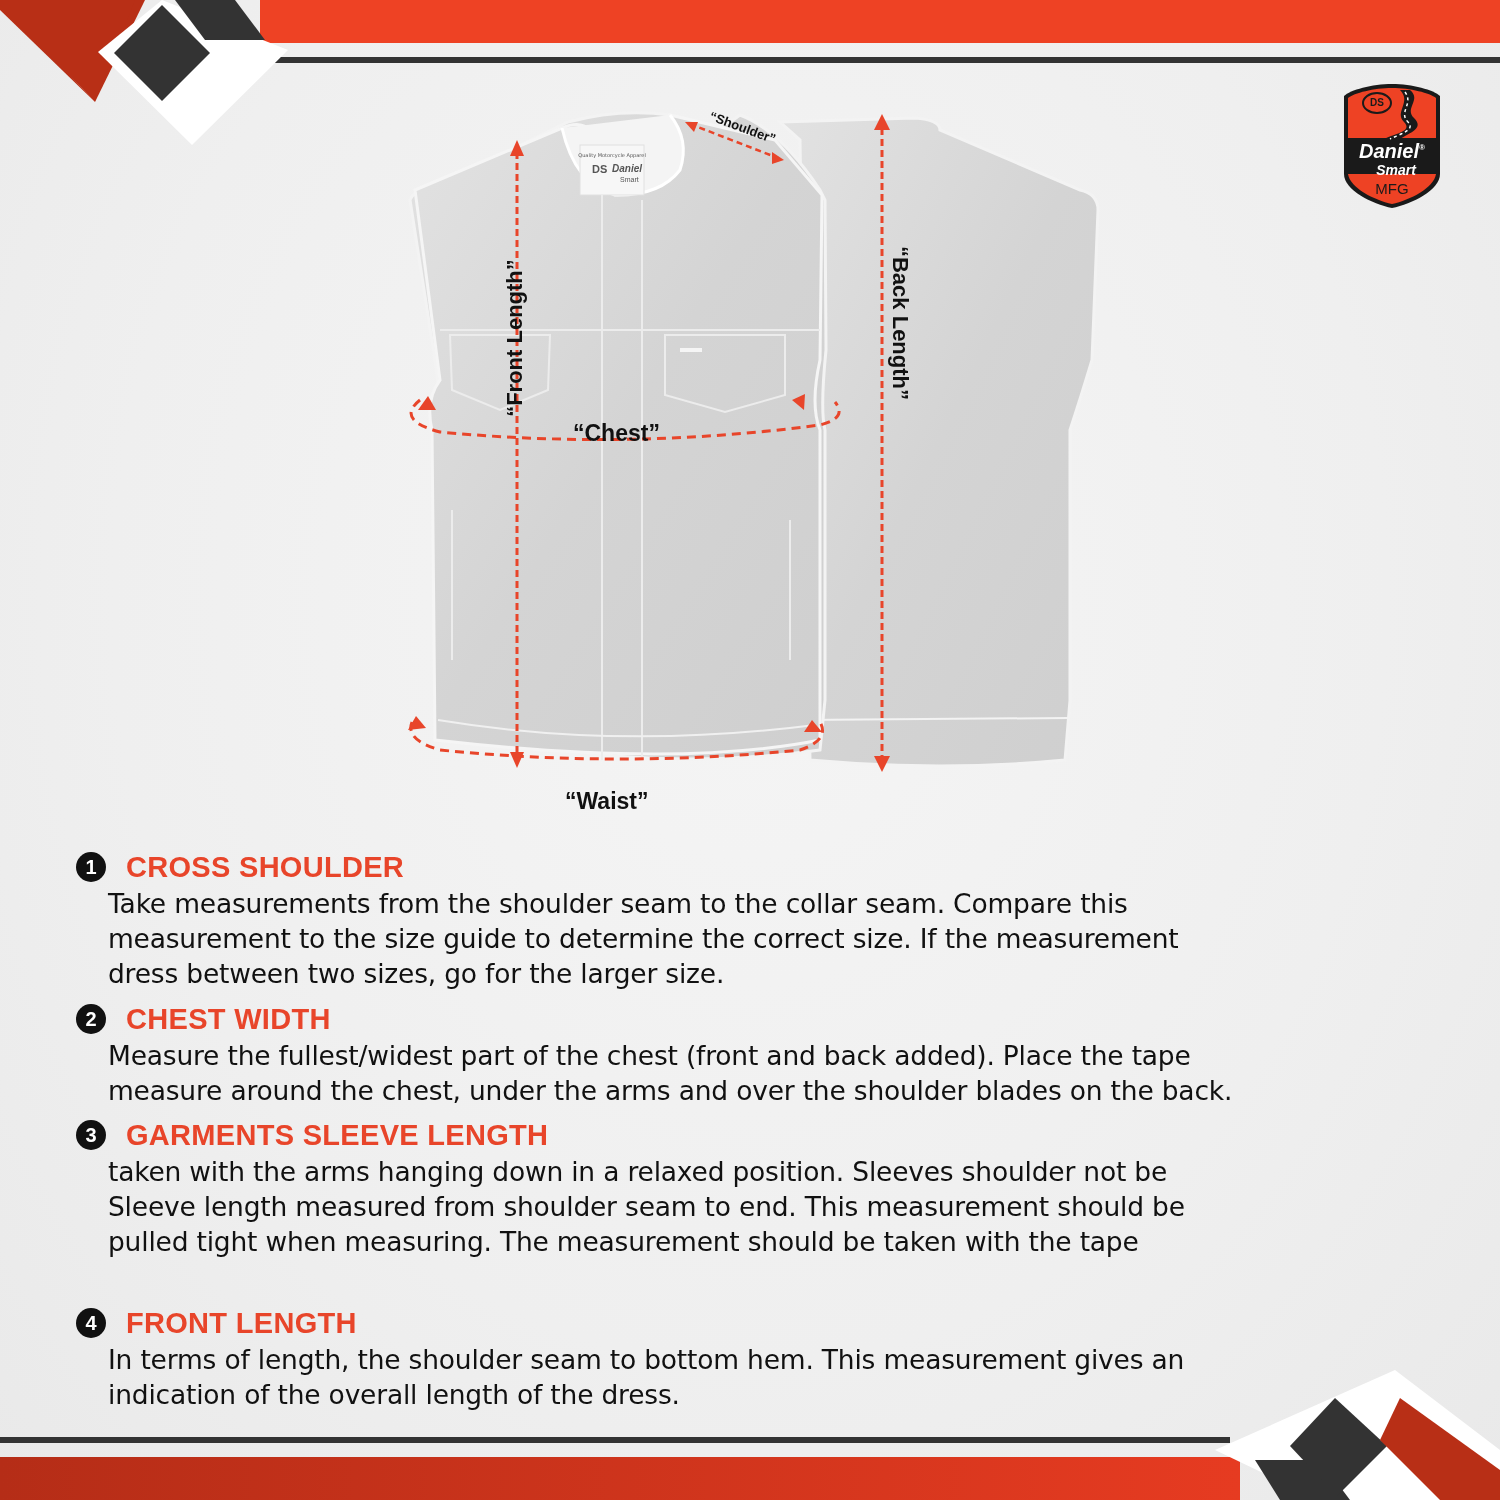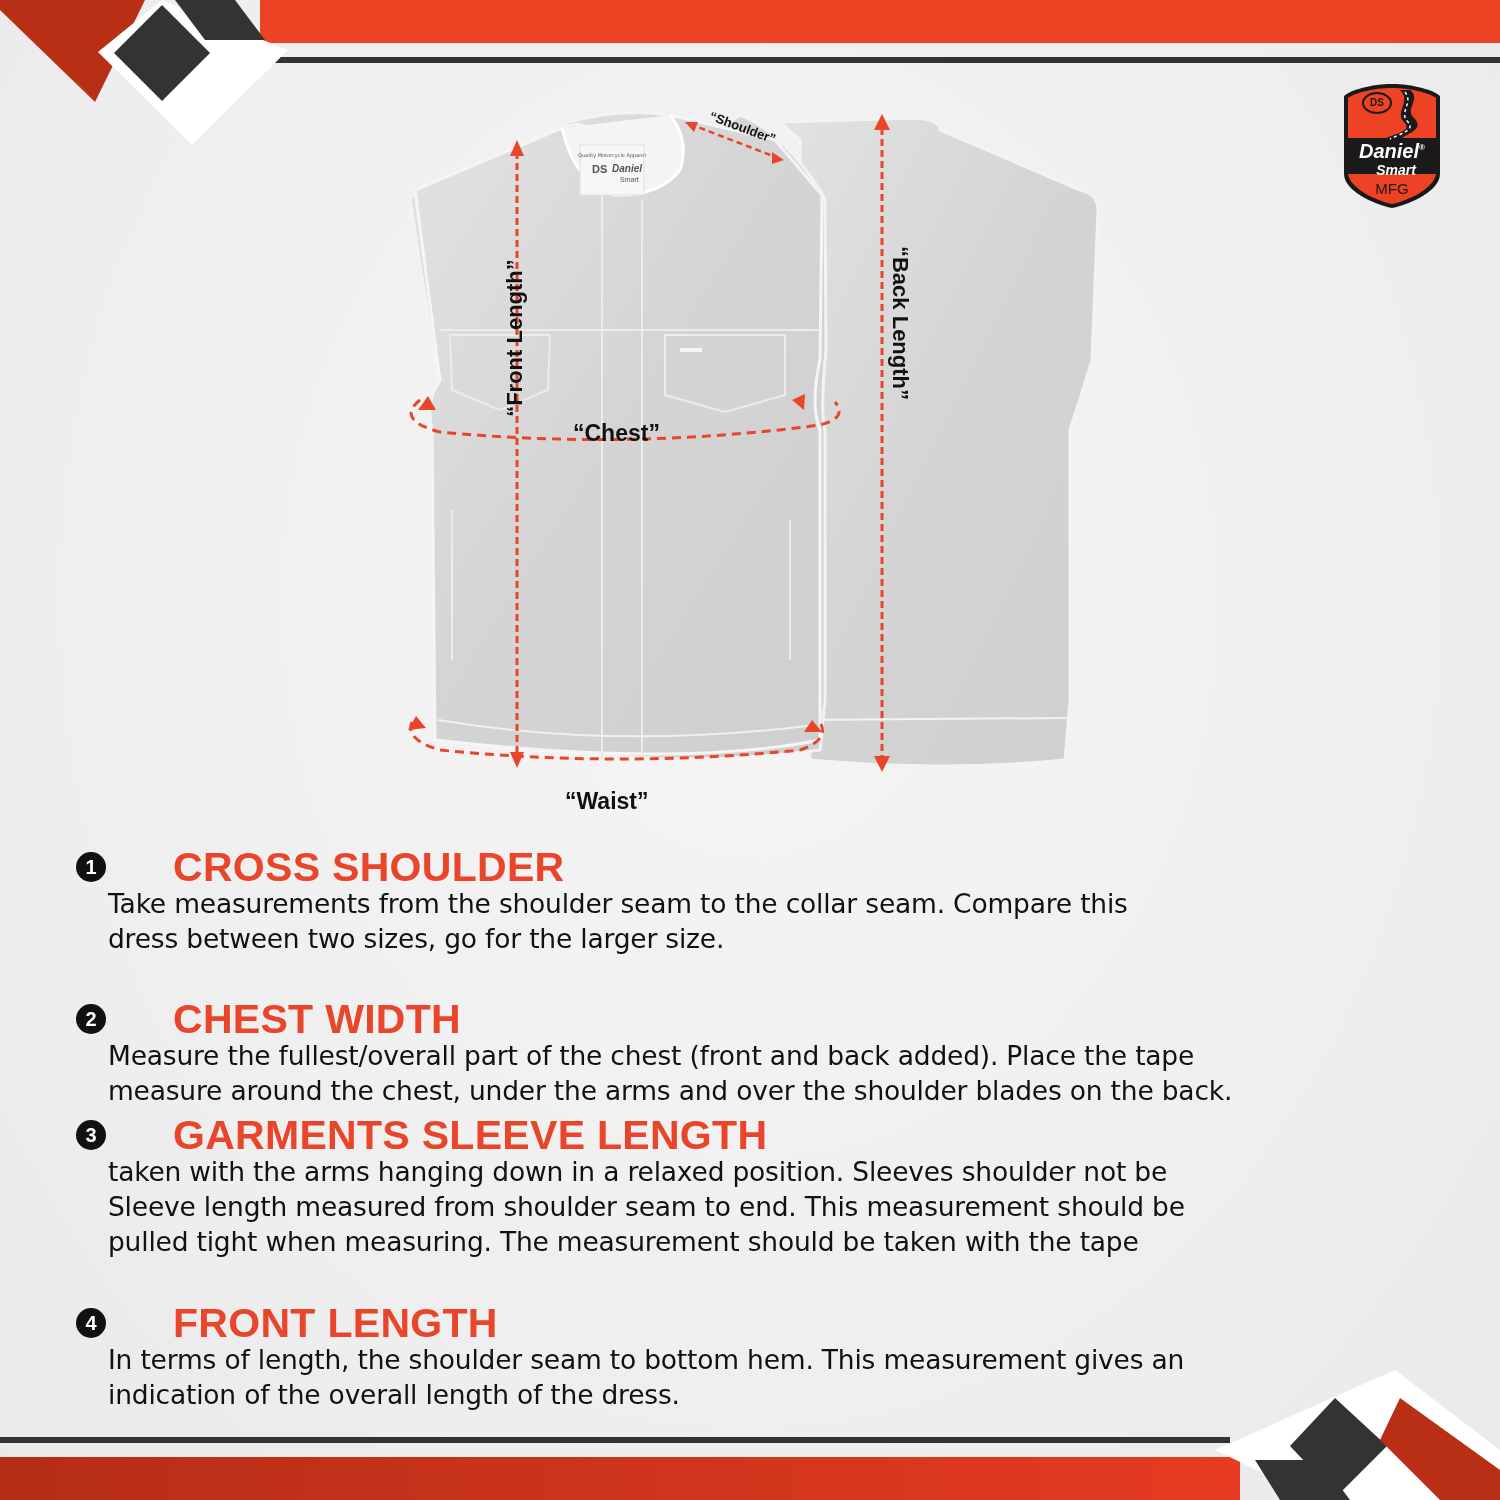--- a/index.html
+++ b/index.html
@@ -32,21 +32,21 @@
 
   
   .instructions { left:76px; top:848px; width:1360px; }
   .item { position:relative; margin-bottom:0; }
   .item-head { display:flex; align-items:center; height:38px; }
   .num {
     width:30px; height:30px; border-radius:50%; background:#111; color:#fff;
     font-weight:bold; font-size:20px; text-align:center; line-height:30px;
     font-family:"Liberation Sans", sans-serif; margin-right:20px; flex:none;
   }
-  .title { color:#e8452a; font-weight:bold; font-size:41px; letter-spacing:0.3px; font-family:"Liberation Sans", sans-serif;margin-left:47px; }
+  .title { color:#e8452a; font-weight:bold; font-size:29px; letter-spacing:0.3px; font-family:"Liberation Sans", sans-serif; }
   .desc { margin-left:32px; font-size:26.5px; line-height:35px; color:#111; font-family:"DejaVu Sans", sans-serif; letter-spacing:-0.2px; }
   .desc span { display:block; white-space:nowrap; }
 </style>
 </head>
 <body>
 
 <div class="abs top-red"></div>
 <div class="abs top-dark-line"></div>
 <svg class="abs" style="left:0;top:0" width="300" height="150">
   <polygon points="0,0 145,0 95,102" fill="#b82f16"></polygon>
@@ -151,30 +151,31 @@
 </div>
 
 <div class="abs instructions">
   <div class="item" style="height:152px;">
     <div class="item-head">
       <div class="num">1</div>
       <div class="title">CROSS SHOULDER</div>
     </div>
     <div class="desc">
       <span>Take measurements from the shoulder seam to the collar seam. Compare this</span>
+      <span>measurement to the size guide to determine the correct size. If the measurement</span>
       <span>dress between two sizes, go for the larger size.</span>
     </div>
   </div>
   <div class="item" style="height:116px;">
     <div class="item-head">
       <div class="num">2</div>
       <div class="title">CHEST WIDTH</div>
     </div>
     <div class="desc">
-      <span>Measure the fullest/overall part of the chest (front and back added). Place the tape</span>
+      <span>Measure the fullest/widest part of the chest (front and back added). Place the tape</span>
       <span>measure around the chest, under the arms and over the shoulder blades on the back.</span>
     </div>
   </div>
   <div class="item" style="height:188px;">
     <div class="item-head">
       <div class="num">3</div>
       <div class="title">GARMENTS SLEEVE LENGTH</div>
     </div>
     <div class="desc">
       <span>taken with the arms hanging down in a relaxed position. Sleeves shoulder not be</span>

